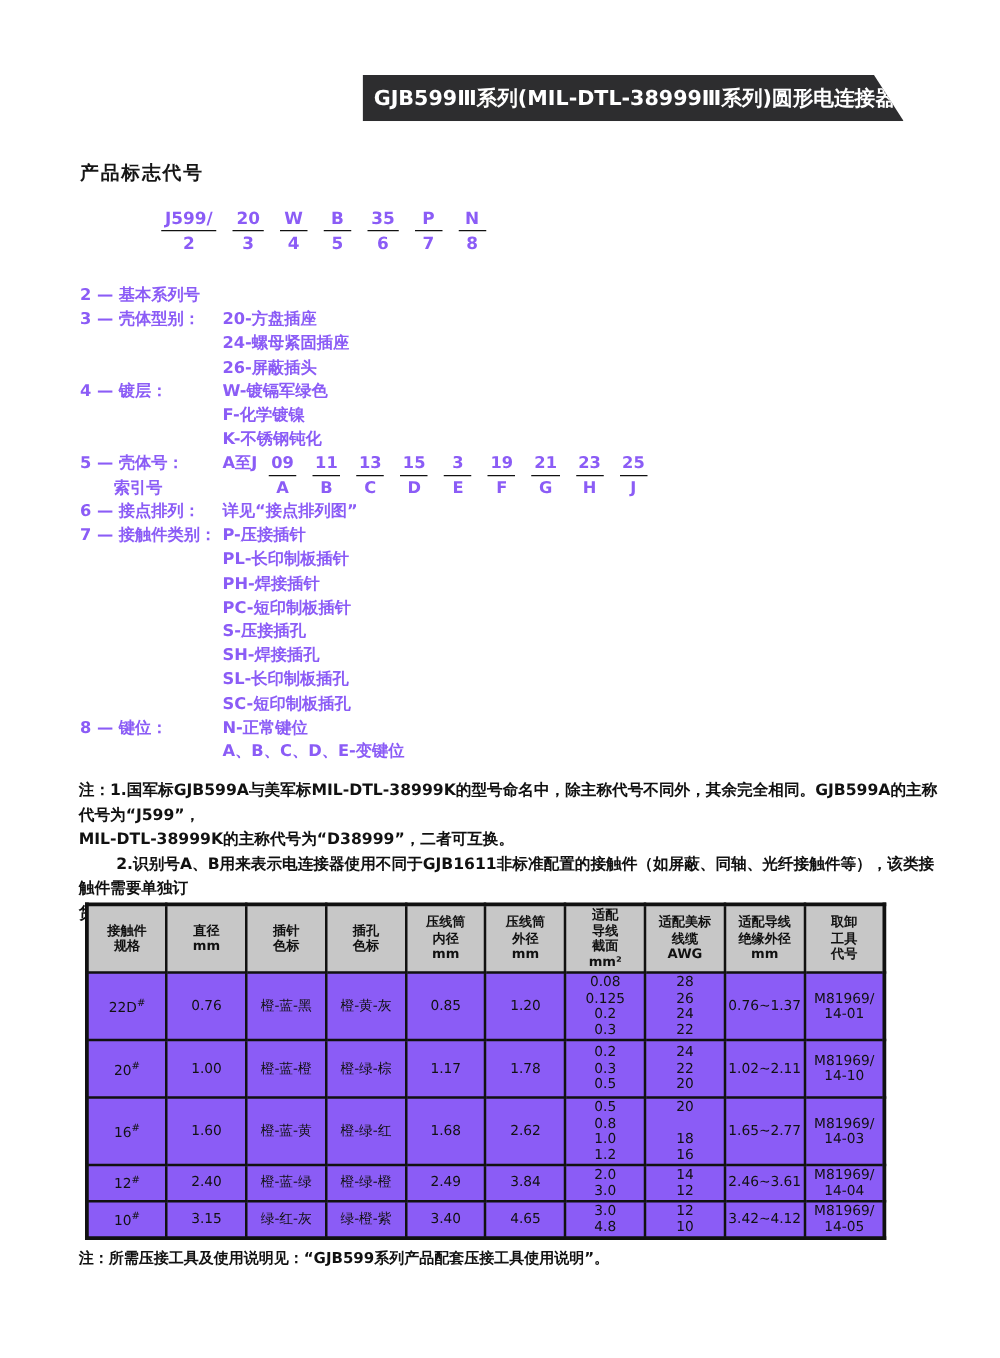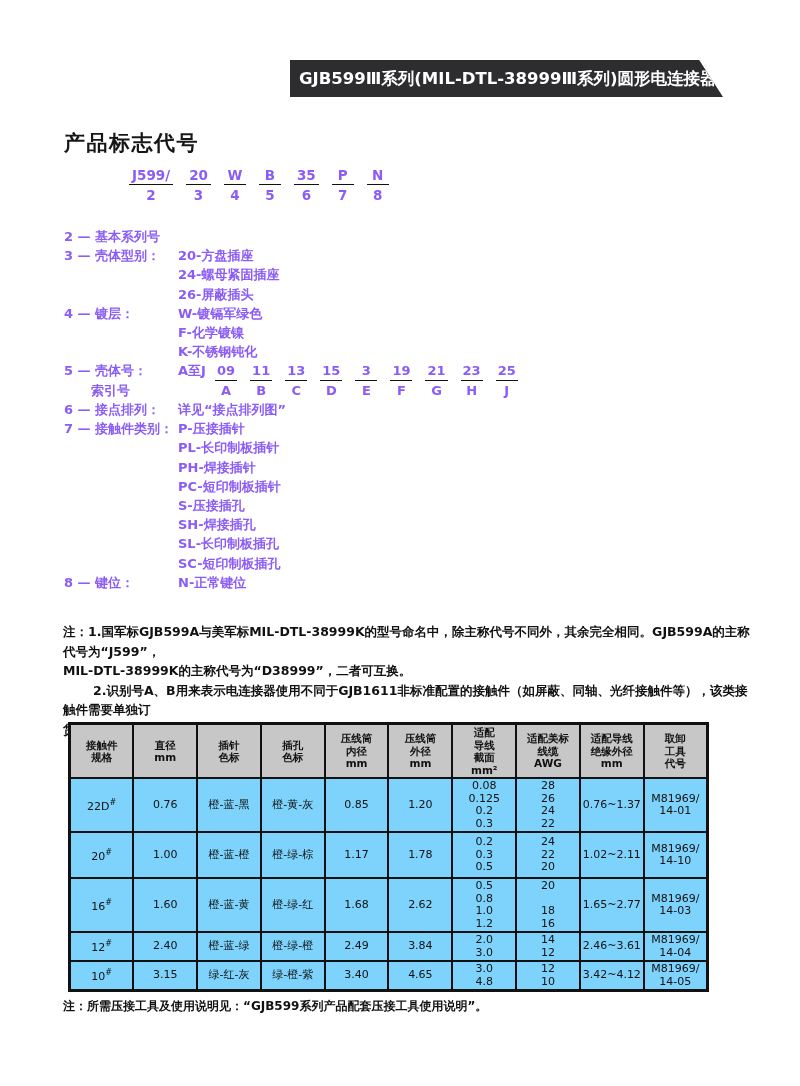--- a/index.html
+++ b/index.html
@@ -11,21 +11,21 @@
   
   .banner {
     position:absolute; left:290px; top:60px; width:433px; height:37px;
     background:#2d2d2f; clip-path:polygon(0 0, 94.5% 0, 100% 100%, 0 100%);
     display:flex; align-items:center; box-sizing:border-box; padding-left:9px;
   }
   .banner span { color:#ffffff; font-weight:bold; font-size:16.5px; white-space:nowrap; }
 
   .section-title {
     position:absolute; left:64px; top:129px; margin:0;
-    font-size:21px; font-weight:bold; letter-spacing:1.5px;
+    font-size:15px; font-weight:bold; letter-spacing:1.5px;
   }
 
   
   .part-code {
     position:absolute; left:129px; top:167px; display:flex; gap:13px;
     font-size:13.5px; font-weight:bold; color:#8b5cf6;
   }
   .pc-seg { text-align:center; }
   .pc-top { display:block; border-bottom:1.5px solid #111; padding:0 3px 1px; min-width:16px; }
   .pc-bottom { display:block; padding-top:2px; }
@@ -61,21 +61,21 @@
     border-collapse:collapse; table-layout:fixed;
     border:3px solid #111; font-size:11px; color:#111;
   }
   .spec-table th, .spec-table td {
     border:2px solid #111; text-align:center; vertical-align:middle; padding:1px 0;
   }
   .spec-table th {
     background:#c7c7c7; font-weight:bold; font-size:10.5px; line-height:12.5px;
   }
   .spec-table thead tr { height:54px; }
-  .spec-table td { background:#7dd3fc; line-height:12.5px; }
+  .spec-table td { background:#8b5cf6; line-height:12.5px; }
   .cell-line { min-height:12.5px; }
   .spec-table sup { font-size:8px; vertical-align:super; }
 
   .footnote {
     position:absolute; left:63px; top:998px;
     font-size:12px; font-weight:bold; color:#111;
   }
 </style>
 </head>
 <body>
@@ -224,20 +224,24 @@
         <span class="lg-label"></span>
         <span class="lg-value">SL-长印制板插孔</span>
       </div>
       <div class="lg-line">
         <span class="lg-label"></span>
         <span class="lg-value">SC-短印制板插孔</span>
       </div>
       <div class="lg-line">
         <span class="lg-label">8 — 键位：</span>
         <span class="lg-value">N-正常键位</span>
+      </div>
+      <div class="lg-line">
+        <span class="lg-label"></span>
+        <span class="lg-value">A、B、C、D、E-变键位</span>
       </div>
     </div>
 
   <div class="notes">
       <div class="note-line">注：1.国军标GJB599A与美军标MIL-DTL-38999K的型号命名中，除主称代号不同外，其余完全相同。GJB599A的主称代号为“J599”，</div>
       <div class="note-line">MIL-DTL-38999K的主称代号为“D38999”，二者可互换。</div>
       <div class="note-line indent">2.识别号A、B用来表示电连接器使用不同于GJB1611非标准配置的接触件（如屏蔽、同轴、光纤接触件等），该类接触件需要单独订</div>
       <div class="note-line">货，具体型号规格见“供GJB599Ⅲ系列选用的特殊接触件”。</div>
     </div>
 

